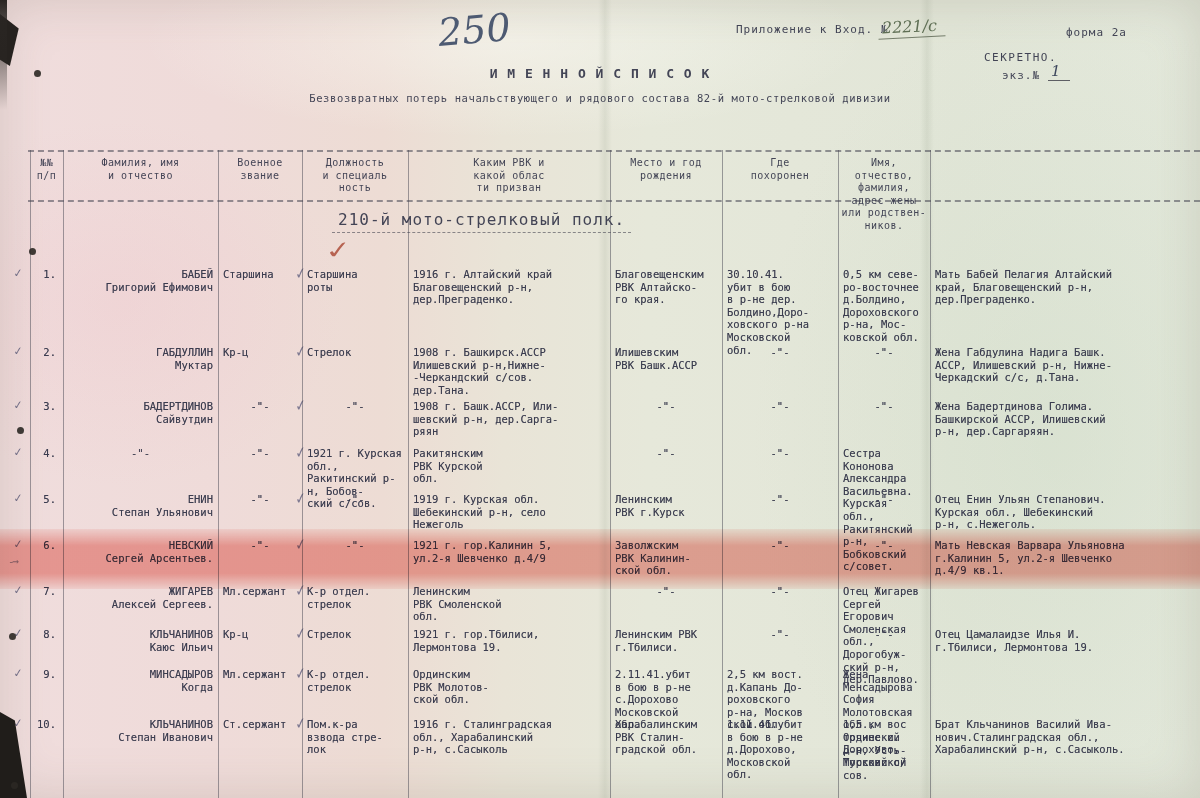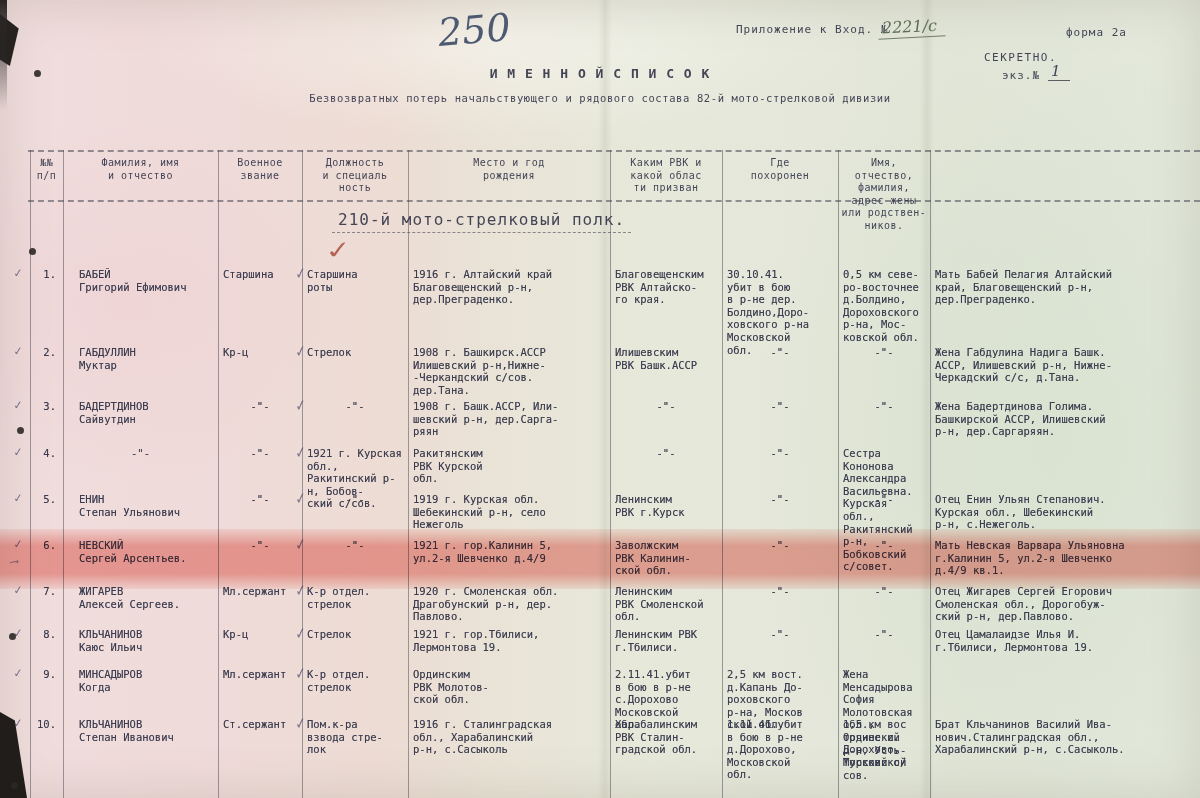--- a/index.html
+++ b/index.html
@@ -36,21 +36,21 @@
   .thead{position:absolute;left:30px;top:155px;width:1170px;display:grid;
     grid-template-columns:33px 155px 84px 106px 202px 112px 116px 92px 270px;}
   .thead .hcell{font-size:10px;line-height:1.25;text-align:center;padding:2px 3px;letter-spacing:0.5px;}
   .section{left:332px;top:210px;font-size:16px;letter-spacing:1px;border-bottom:1.5px dashed rgba(70,70,82,0.6);padding:0 6px 3px 6px;}
   .bigcheck{left:330px;top:234px;font-size:26px;color:#ae4f3b;transform:rotate(-8deg) scaleX(1.4);opacity:0.85;}
   .row{position:absolute;left:30px;width:1170px;display:grid;
     grid-template-columns:33px 155px 84px 106px 202px 112px 116px 92px 270px;}
   .cell{font-size:10.5px;line-height:1.2;padding:0 5px;white-space:pre-line;
     text-shadow:0 0 0.6px rgba(52,54,74,0.55);}
   .cell.c0{text-align:right;padding-right:7px;}
-  .cell.c1{text-align:left;padding-left:16px;}
+  .cell.c1{text-align:right;padding-left:16px;}
   .cell.ditto{text-align:center;}
   .rowcheck{position:absolute;left:-16px;top:-3px;font-size:13px;color:#736f86;transform:rotate(-6deg);}
   .colcheck{position:absolute;left:266px;top:-4px;font-size:15px;color:#7d7890;transform:rotate(-5deg) scaleY(1.25);}
   .rowarrow{position:absolute;left:-22px;top:16px;font-size:11px;color:#8a8694;letter-spacing:-2px;}
   
   .hlband{position:absolute;left:0;right:0;top:529px;height:60px;pointer-events:none;mix-blend-mode:multiply;
     background:linear-gradient(180deg,rgba(242,160,150,0.18),rgba(236,118,108,0.60) 28%,rgba(236,118,108,0.60) 74%,rgba(242,160,150,0.18));}
   
   .blob-tl{left:0;top:14px;width:22px;height:52px;background:#26221f;clip-path:polygon(0 0,85% 28%,45% 100%,0 88%);}
   .blob-bl{left:0;top:712px;width:27px;height:86px;background:#201d1a;clip-path:polygon(0 0,55% 10%,100% 100%,0 100%);}
@@ -81,25 +81,25 @@
   <div class="thead">
     <div class="hcell typed">№№
 п/п</div>
     <div class="hcell typed">Фамилия, имя
 и отчество</div>
     <div class="hcell typed">Военное
 звание</div>
     <div class="hcell typed">Должность
 и специаль
 ность</div>
-    <div class="hcell typed">Место и год
-рождения</div>
     <div class="hcell typed">Каким РВК и
 какой облас
 ти призван</div>
+    <div class="hcell typed">Место и год
+рождения</div>
     <div class="hcell typed">Где
 похоронен</div>
     <div class="hcell typed">Имя, отчество, фамилия,
 адрес жены или родствен-
 ников.</div>
   </div>
 
   <div class="abs section">210-й мото-стрелковый полк.</div>
   <div class="abs bigcheck">✓</div>
 
@@ -232,23 +232,20 @@
         <span class="colcheck">✓</span>
         <span class="rowarrow">-→</span>
       </div>
       <div class="row" style="top: 585px;">
         <div class="cell typed c0">7.</div>
         <div class="cell typed c1">ЖИГАРЕВ
 Алексей Сергеев.</div>
         <div class="cell typed c2">Мл.сержант</div>
         <div class="cell typed c3">К-р отдел.
 стрелок</div>
-        <div class="cell typed c4">1920 г. Смоленская обл.
-Драгобунский р-н, дер.
-Павлово.</div>
         <div class="cell typed c5">Ленинским
 РВК Смоленской
 обл.</div>
         <div class="cell typed c6 ditto">-"-</div>
         <div class="cell typed c7 ditto">-"-</div>
         <div class="cell typed c8">Отец Жигарев Сергей Егорович
 Смоленская обл., Дорогобуж-
 ский р-н, дер.Павлово.</div>
         <span class="rowcheck">✓</span>
         <span class="colcheck">✓</span>

